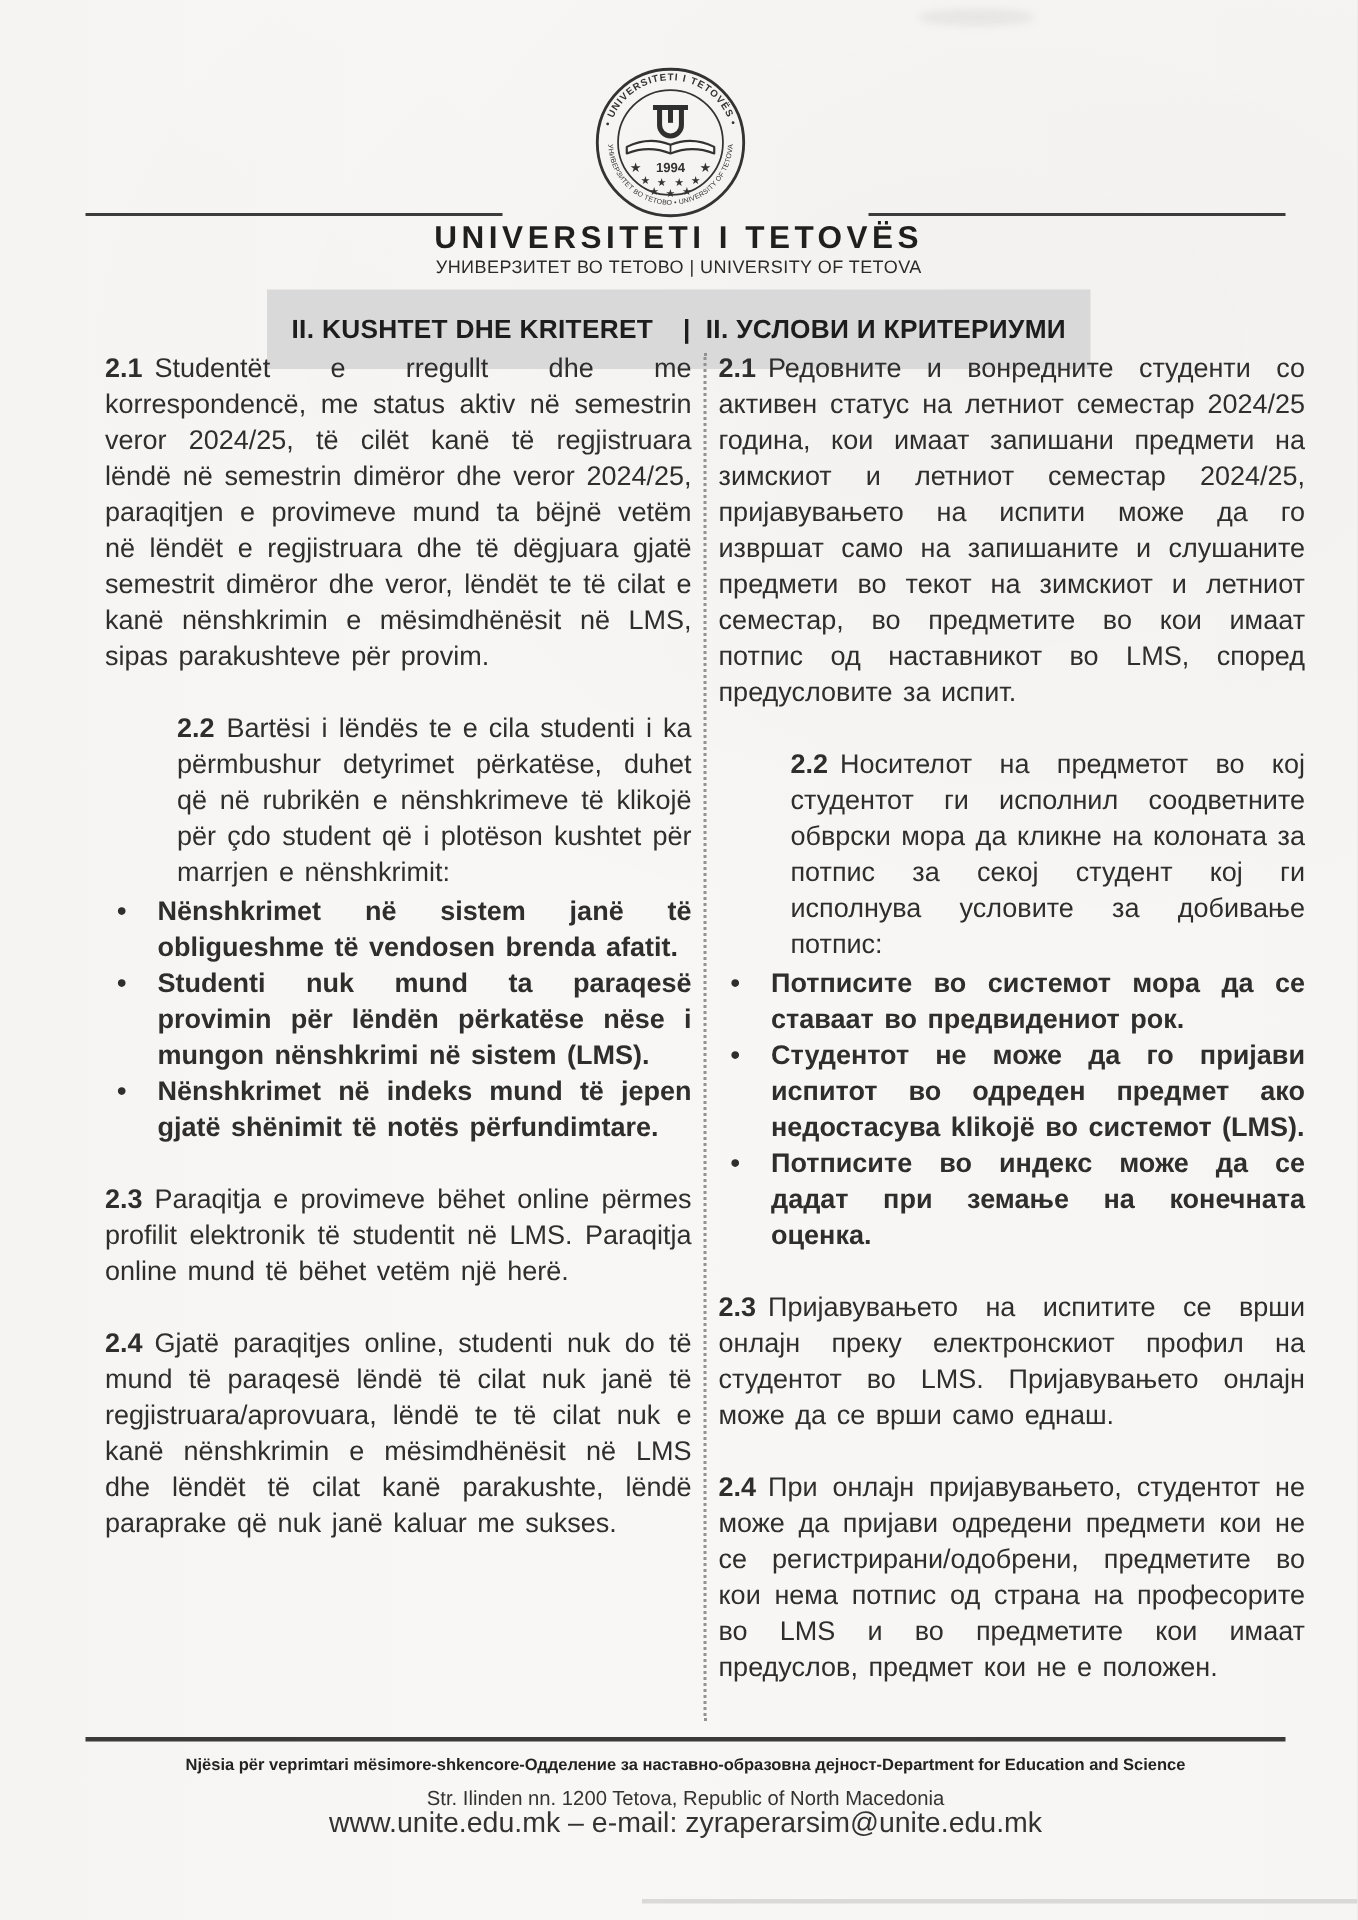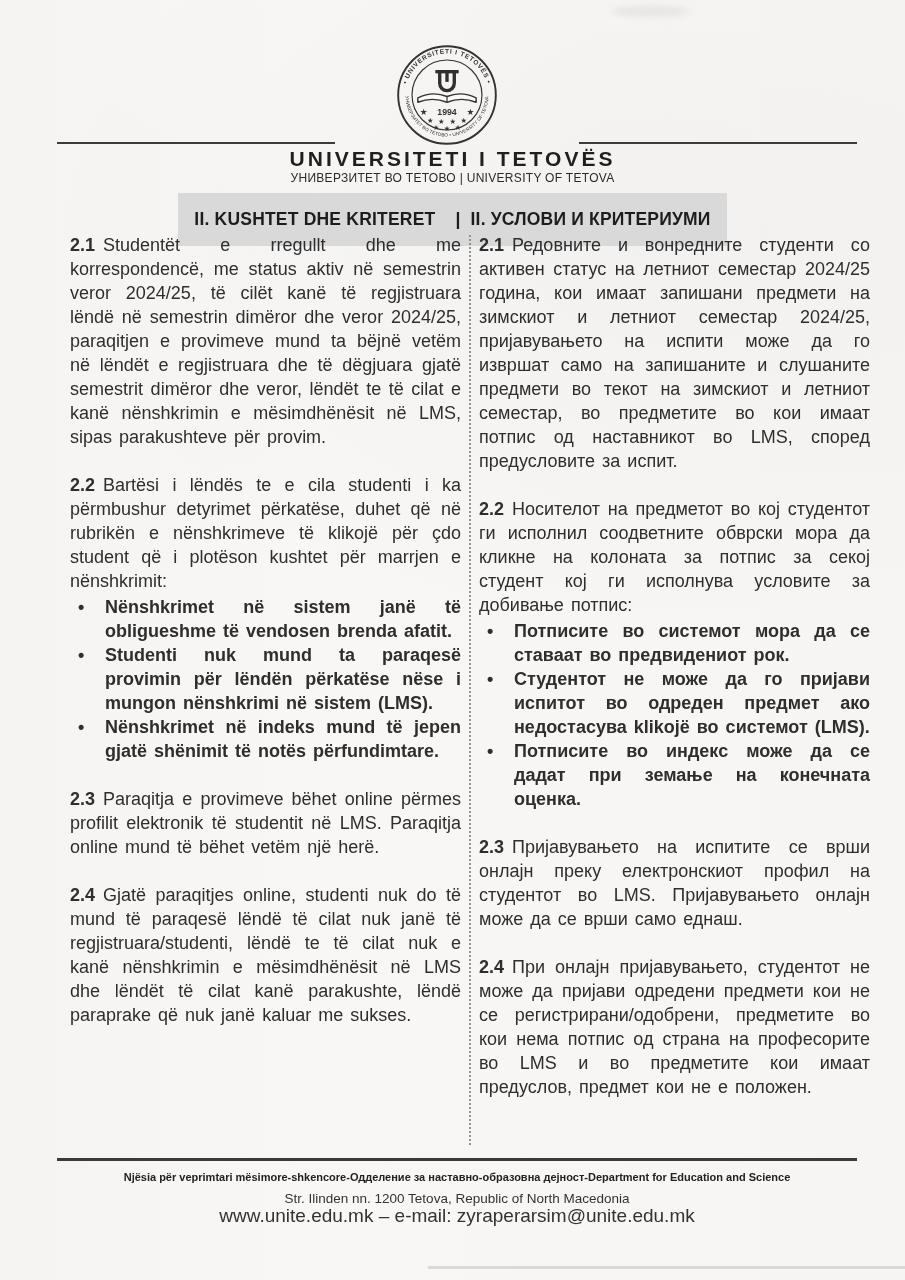--- a/index.html
+++ b/index.html
@@ -31,21 +31,21 @@
     font-size:17.5px; font-weight:bold; color:#1d1d1d; letter-spacing:0.2px;
   }
   .section-bar .sep { margin:0 10px 0 20px; }
 
   
   .columns { position:absolute; top:233px; left:70px; width:800px; min-height:912px; display:flex; }
   .col { width:391px; }
   .col-divider { width:0; border-left:2px dotted #929292; margin:2px 8px 0 8px; }
 
   .para { margin:0 0 24px; text-align:justify; font-size:18px; line-height:24px; word-spacing:2px; }
-  .para.tight { margin-bottom:2px; }
+  .para.tight { margin-bottom:2px;margin-left:48px; }
   .pnum { font-weight:bold; padding-right:8px; }
 
   .bullets { margin:0 0 24px; padding:0; list-style:none; }
   .bullet { display:flex; font-weight:bold; font-size:18px; line-height:24px; word-spacing:2px; }
   .bullet .marker { flex:none; width:35px; padding-left:8px; box-sizing:border-box; }
   .bullet .btext { flex:1; text-align:justify; }
 
   
   .footer { position:absolute; top:1158px; left:57px; width:800px; }
   .footer-rule { height:3px; background:#3a3a3a; margin-bottom:7px; }
@@ -138,21 +138,21 @@
         </li>
         <li class="bullet">
           <span class="marker">•</span>
           <span class="btext">Nënshkrimet në indeks mund të jepen gjatë shënimit të notës përfundimtare.</span>
         </li>
       </ul>
       <p class="para">
         <b class="pnum">2.3</b><span>Paraqitja e provimeve bëhet online përmes profilit elektronik të studentit në LMS. Paraqitja online mund të bëhet vetëm një herë.</span>
       </p>
       <p class="para">
-        <b class="pnum">2.4</b><span>Gjatë paraqitjes online, studenti nuk do të mund të paraqesë lëndë të cilat nuk janë të regjistruara/studenti, lëndë te të cilat nuk e kanë nënshkrimin e mësimdhënësit në LMS dhe lëndët të cilat kanë parakushte, lëndë paraprake që nuk janë kaluar me sukses.</span>
+        <b class="pnum">2.4</b><span>Gjatë paraqitjes online, studenti nuk do të mund të paraqesë lëndë të cilat nuk janë të regjistruara/aprovuara, lëndë te të cilat nuk e kanë nënshkrimin e mësimdhënësit në LMS dhe lëndët të cilat kanë parakushte, lëndë paraprake që nuk janë kaluar me sukses.</span>
       </p>
     </div>
 
     <div class="col-divider"></div>
 
     <div class="col">
       <p class="para">
         <b class="pnum">2.1</b><span>Редовните и вонредните студенти со активен статус на летниот семестар 2024/25 година, кои имаат запишани предмети на зимскиот и летниот семестар 2024/25, пријавувањето на испити може да го извршат само на запишаните и слушаните предмети во текот на зимскиот и летниот семестар, во предметите во кои имаат потпис од наставникот во LMS, според предусловите за испит.</span>
       </p>
       <p class="para tight">

